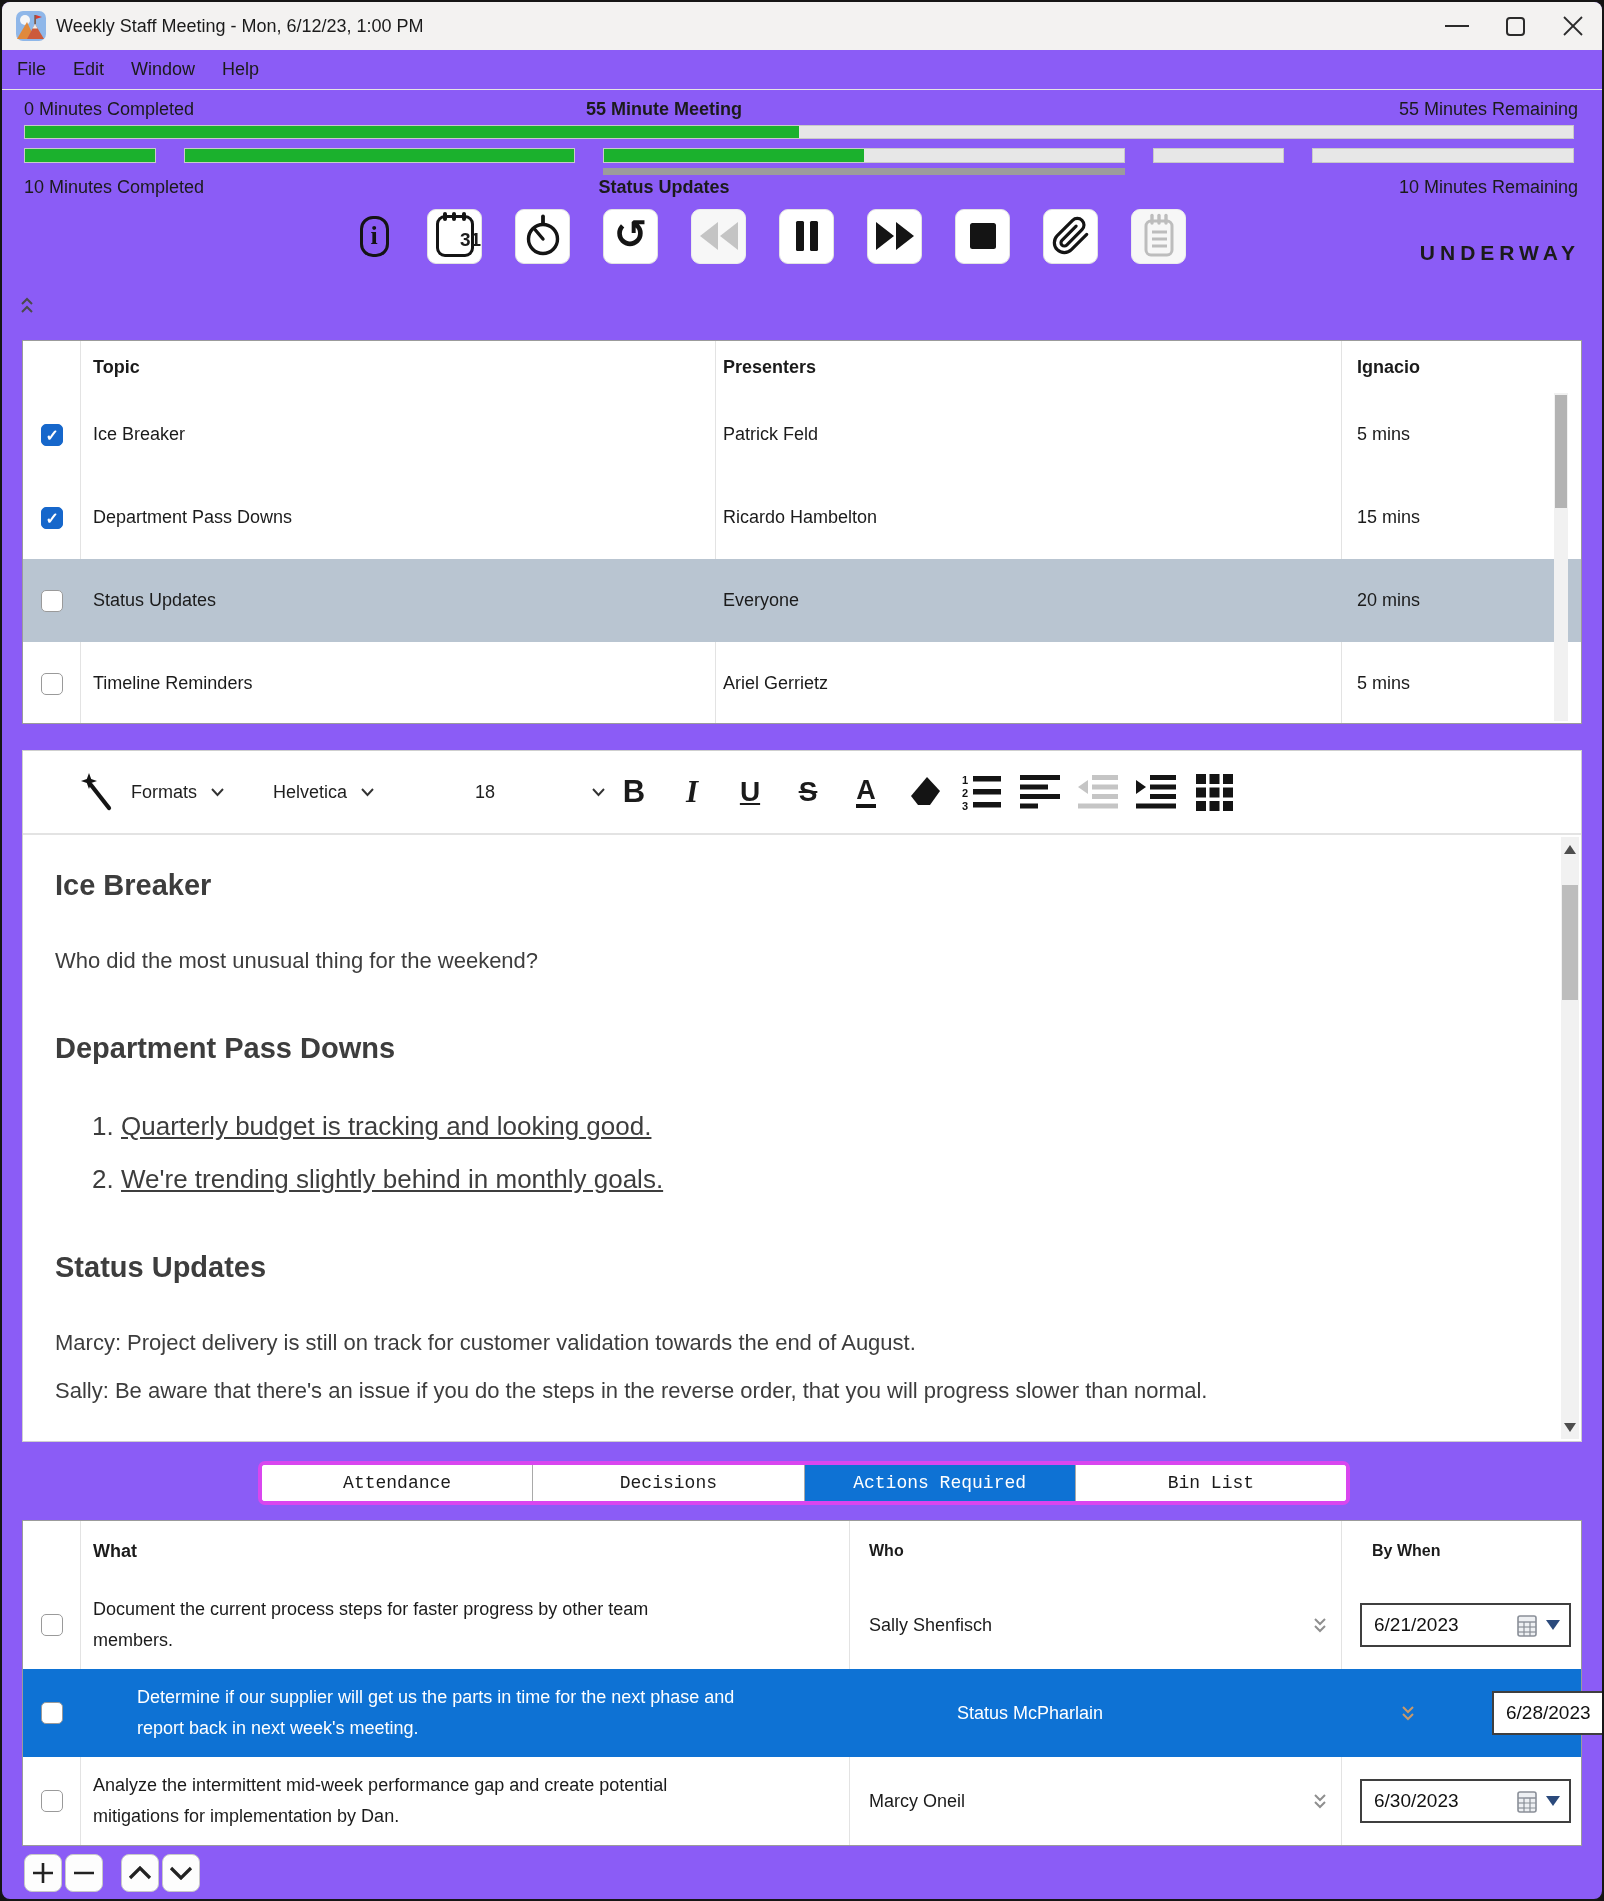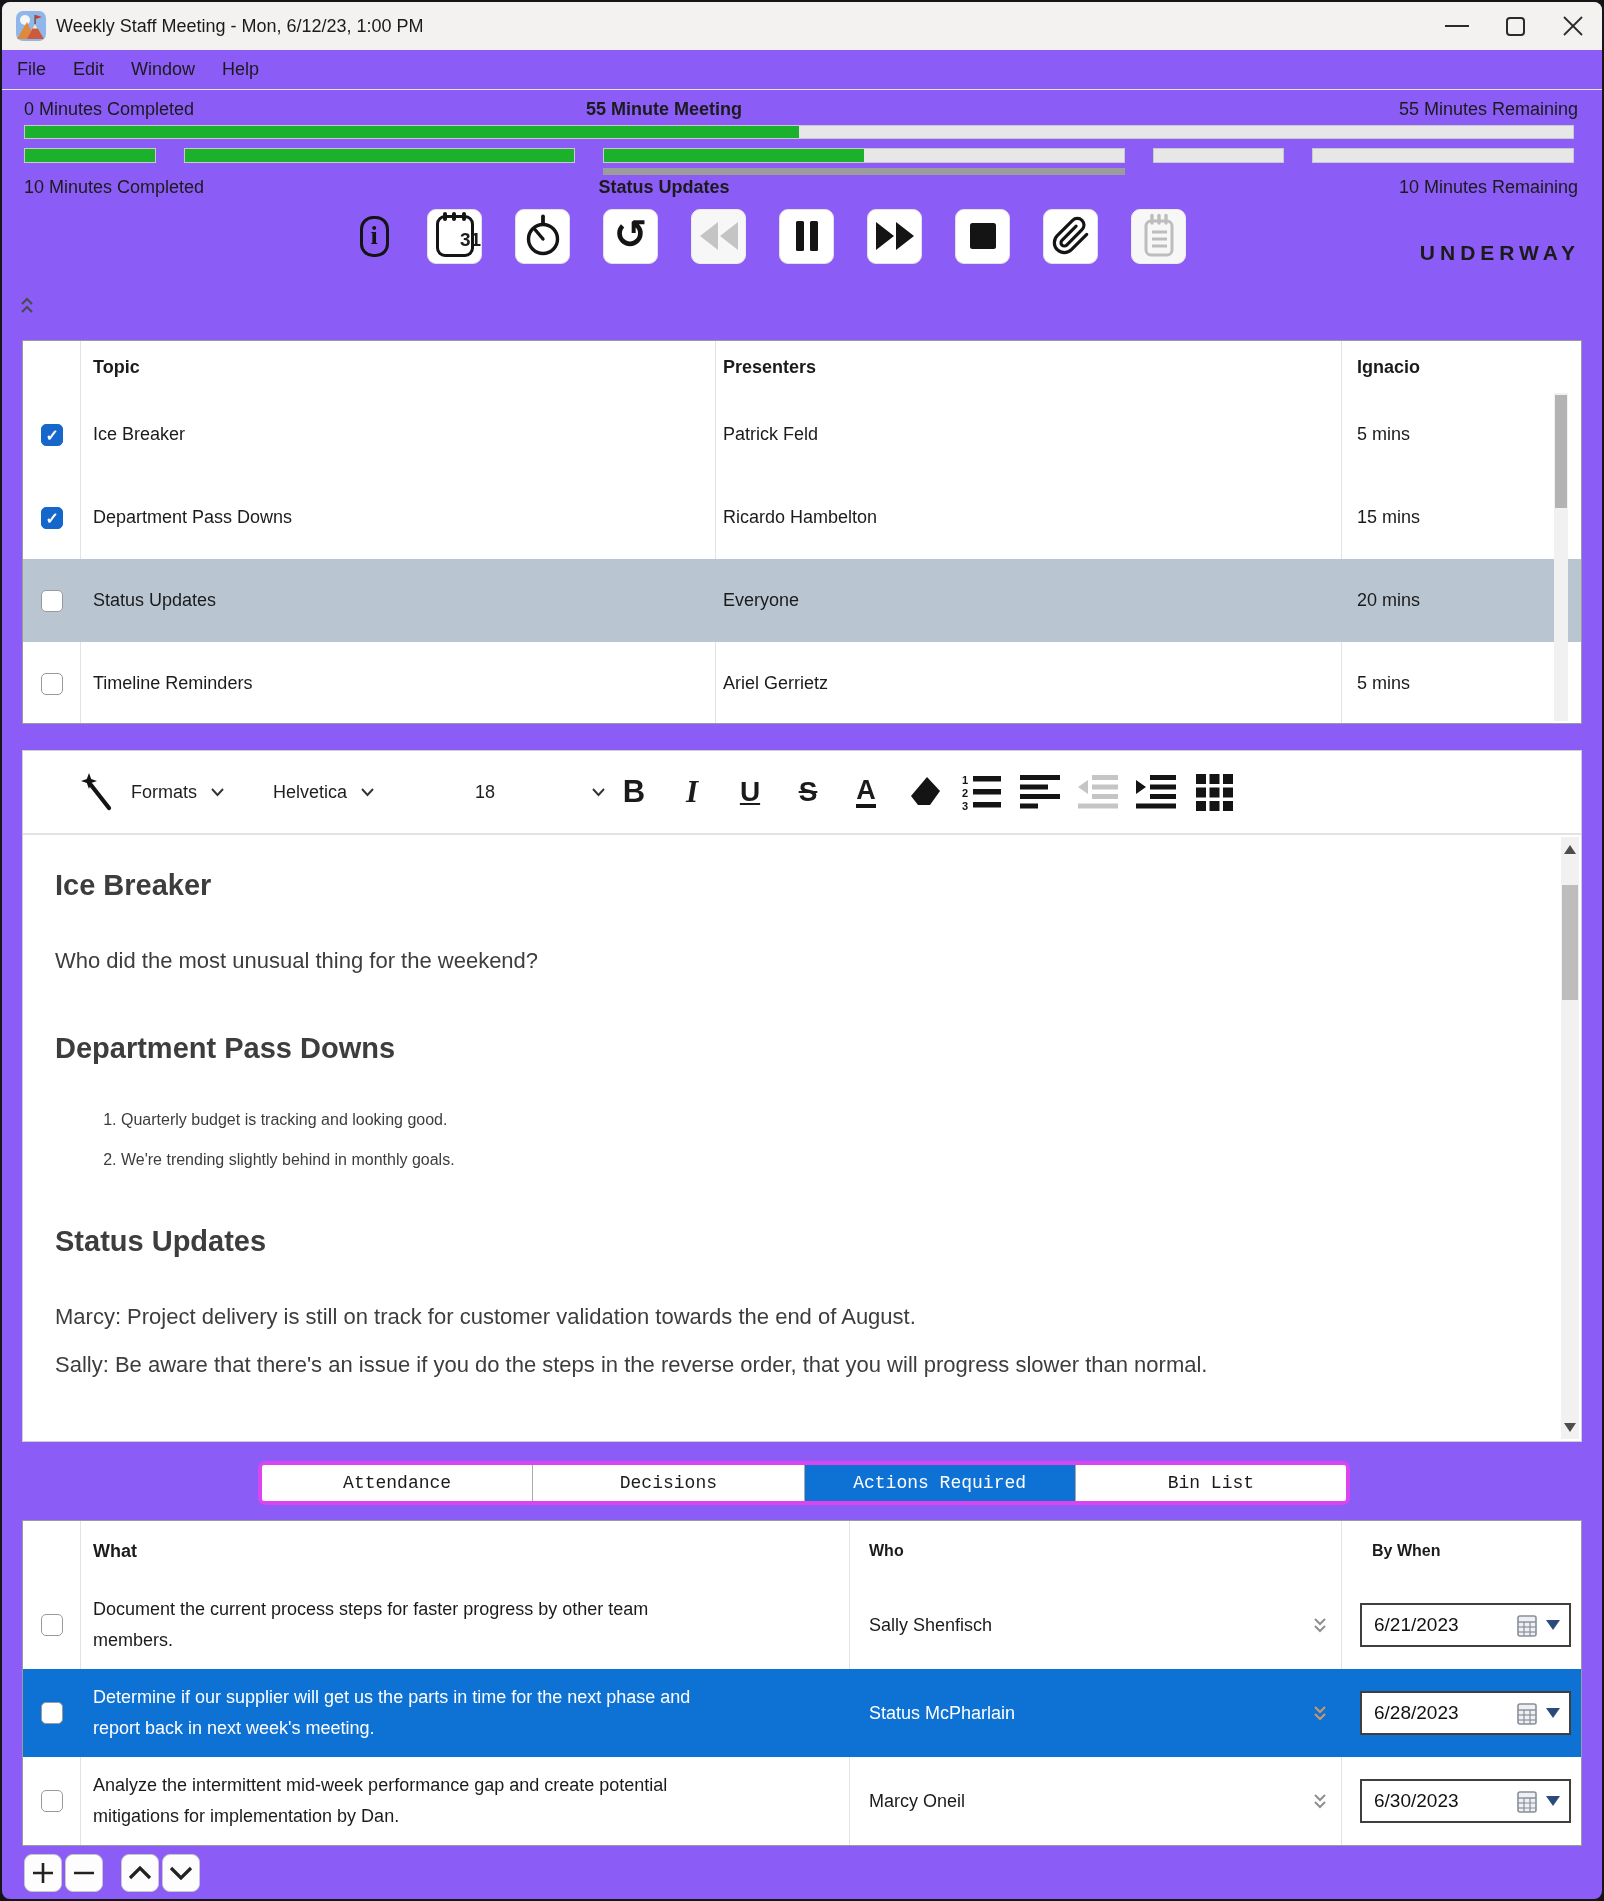--- a/index.html
+++ b/index.html
@@ -77,40 +77,40 @@
   .glyph-b{font-size:31px; font-weight:800;}
   .glyph-i{font-family:"Liberation Serif", serif; font-size:31px; font-style:italic; font-weight:600;}
   .glyph-u{font-size:28px; font-weight:700; text-decoration:underline;}
   .glyph-s{font-size:28px; font-weight:700; text-decoration:line-through;}
   .glyph-a{font-size:27px; font-weight:800; border-bottom:4px solid #141414; line-height:1.05;}
   .ed-content{position:absolute; top:86px; bottom:0; left:0; right:22px; overflow:hidden; padding:6px 70px 0 32px; color:#3d3d3d;}
   .ed-content h2{font-size:29px; font-weight:700; margin:26px 0 0;}
   .ed-content p{font-size:22px; margin:42px 0 0; line-height:1.55;}
   .ed-content p.tight{margin:14px 0 0;}
   .ed-content ol{margin:46px 0 0; padding-left:66px;}
-  .ed-content li{font-size:16px; margin-bottom:22px;}
+  .ed-content li{font-size:26px; margin-bottom:22px;text-decoration:underline;}
   .ed-scroll{top:86px; bottom:2px; right:2px; width:18px;}
   .ed-scroll .thumb{position:absolute; top:48px; left:1px; right:1px; height:115px; background:#bdbdbd;}
   .arr{position:absolute; left:0; right:0; height:20px; display:flex; align-items:center; justify-content:center;}
   .arr.up{top:2px;} .arr.down{bottom:2px;}
   .tri-up{width:0;height:0;border-left:6px solid transparent;border-right:6px solid transparent;border-bottom:9px solid #4d4d4d;}
   .tri-down{width:0;height:0;border-left:6px solid transparent;border-right:6px solid transparent;border-top:9px solid #4d4d4d;}
 
   
   .tabs{position:absolute; top:1459px; left:256px; width:1092px; height:44px; display:flex; border:4px solid #d946ef; border-radius:7px; overflow:hidden; background:#fff;font-family:Liberation Mono, monospace;}
   .tab{flex:1; display:flex; align-items:center; justify-content:center; font-size:18px; background:#fff; border-left:1px solid #a9a9a9;}
   .tab:first-child{border-left:none;}
   .tab.active{background:var(--blue); color:#fff;}
 
   
   .actions{top:1518px; height:326px;}
   .act-header,.act-row{display:grid; grid-template-columns:57px 769px 492px 1fr; align-items:center; position:relative;}
   .act-header{height:60px; font-weight:700;}
   .act-row{height:88px;}
-  .act-row.sel{background:var(--blue); color:#fff;}
+  .act-row.sel{background:var(--blue); color:#fff;gap:44px;}
   .cell-what{padding-left:13px; font-size:18px; line-height:1.7; max-width:620px;}
   .cell-who{padding-left:20px; padding-right:14px; font-size:18px; display:flex; align-items:center; justify-content:space-between;}
   .cell-when{padding-left:19px; display:flex; align-items:center;}
   .combo-chevron polyline{stroke:#8f8f8f;}
   .act-row.sel .combo-chevron polyline{stroke:#c9996a;}
   .datefield{width:211px; height:44px; border:2px solid #3f3f3f; background:#fff; color:#111; display:flex; align-items:center; padding:0 9px 0 12px; gap:7px;}
   .datefield .dtext{flex:1; font-size:19px;}
   .dd-tri{width:0;height:0;border-left:7px solid transparent;border-right:7px solid transparent;border-top:10px solid #2b4a7c;}
 
   

